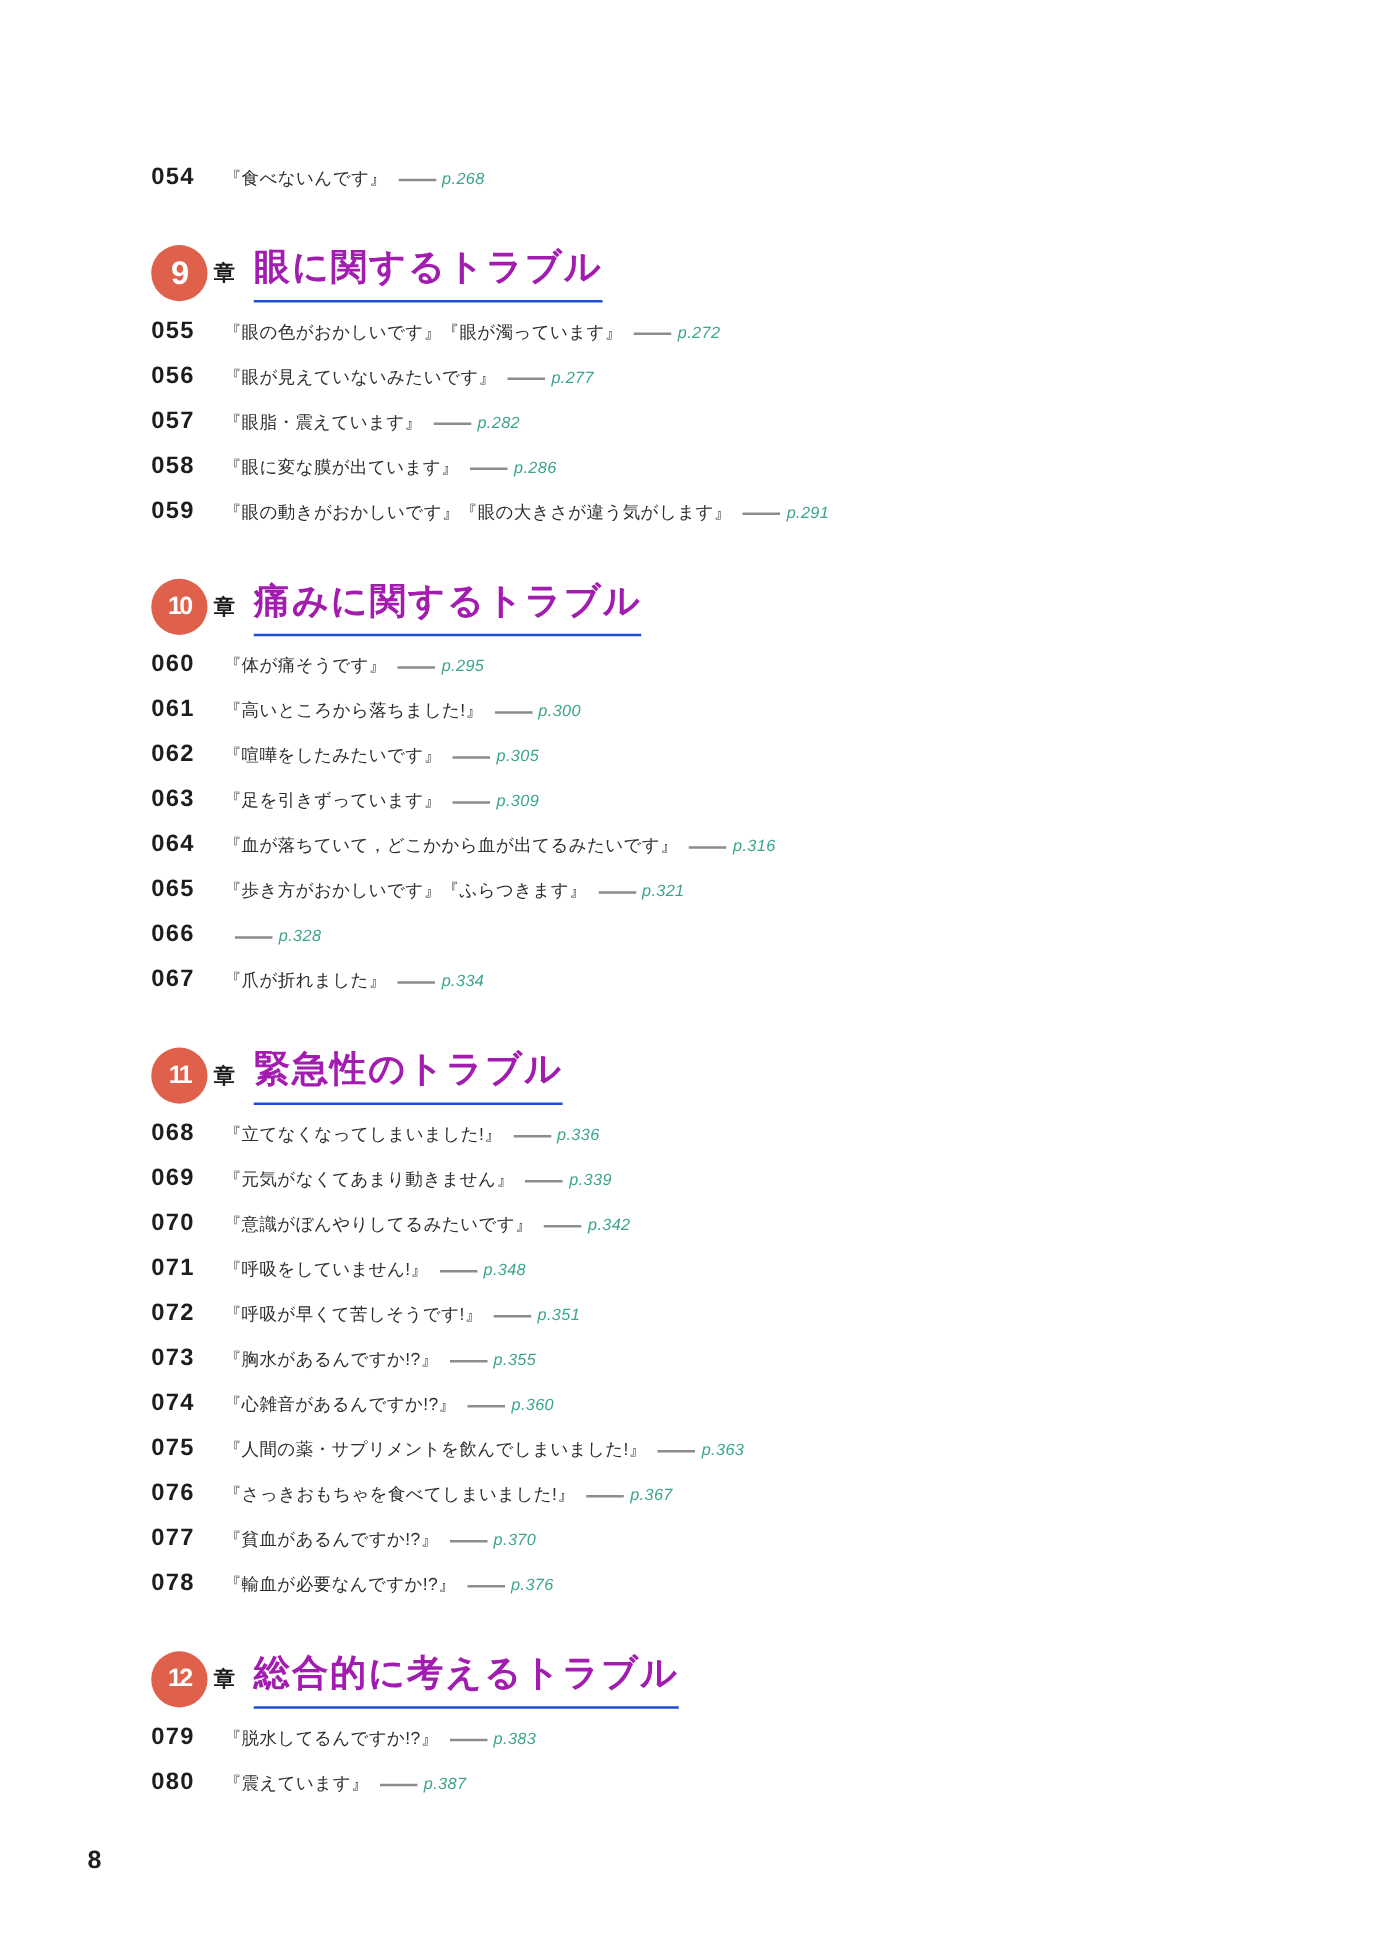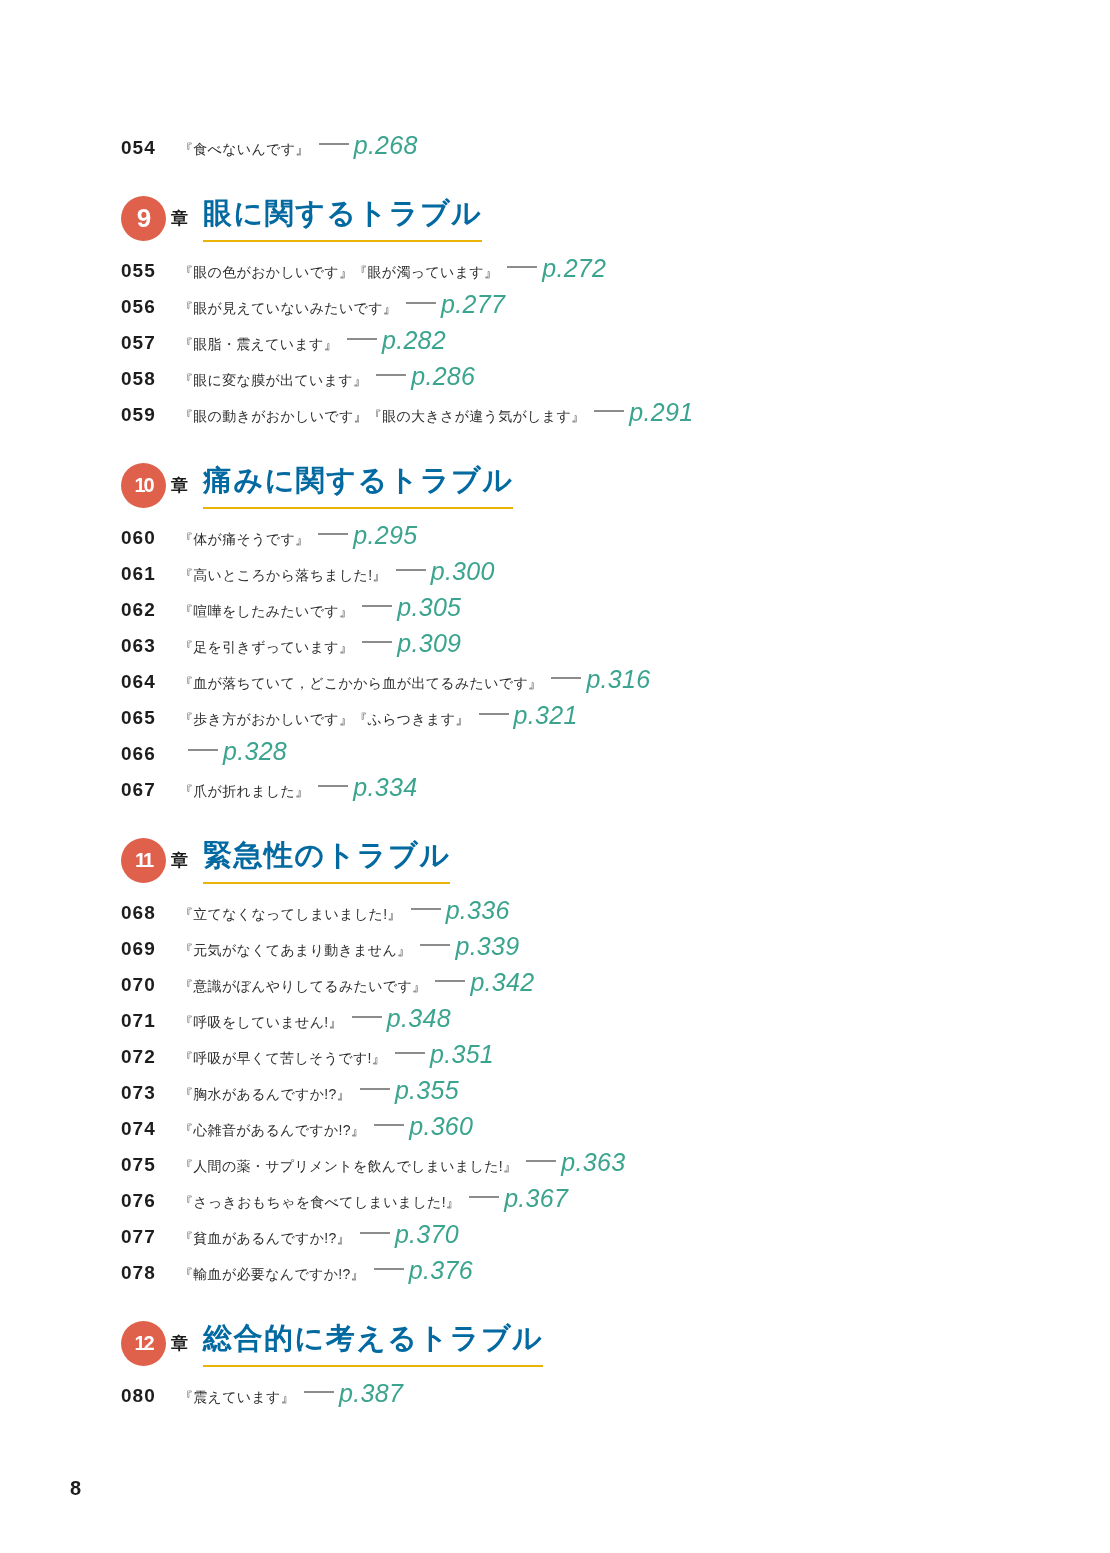--- a/index.html
+++ b/index.html
@@ -46,21 +46,21 @@
   }
   .dash{
     display:inline-block;
     width:30px;
     height:2px;
     background:var(--dash);
     align-self:center;
     margin:0 5px 0 9px;
   }
   .page-ref{
-    font-size:25px;
+    font-size:13px;
     font-style:italic;
     color:var(--teal);
     letter-spacing:0.3px;
   }
   
   .chapter{margin-top:38px;}
   .chapter-header{
     display:flex;
     align-items:center;
     margin-bottom:12px;
@@ -82,25 +82,25 @@
   .badge.two-digit{font-size:20px;letter-spacing:-2px;}
   .shou{
     font-size:17px;
     font-weight:bold;
     color:#1D1D1D;
     margin-left:5px;
   }
   .chapter-title{
     font-size:29px;
     font-weight:900;
-    color:#0369a1;
+    color:#a21caf;
     letter-spacing:1.5px;
     margin-left:15px;
     padding-bottom:6px;
-    border-bottom:2px solid #eab308;
+    border-bottom:2px solid #1d4ed8;
   }
   
   .folio{
     position:absolute;
     top:1477px;
     left:70px;
     font-size:20px;
     font-weight:bold;
     color:#1D1D1D;
   }
@@ -311,20 +311,26 @@
 </div>
   </section>
 
   <section class="chapter">
     <div class="chapter-header">
       <span class="badge two-digit">12</span>
       <span class="shou">章</span>
       <span class="chapter-title">総合的に考えるトラブル</span>
     </div>
     <div class="items">
+  <div class="item-row">
+    <span class="item-num">079</span>
+    <span class="item-title">『脱水してるんですか!?』</span>
+    <span class="dash"></span>
+    <span class="page-ref">p.383</span>
+  </div>
 
   <div class="item-row">
     <span class="item-num">080</span>
     <span class="item-title">『震えています』</span>
     <span class="dash"></span>
     <span class="page-ref">p.387</span>
   </div>
 </div>
   </section>
 </div>

